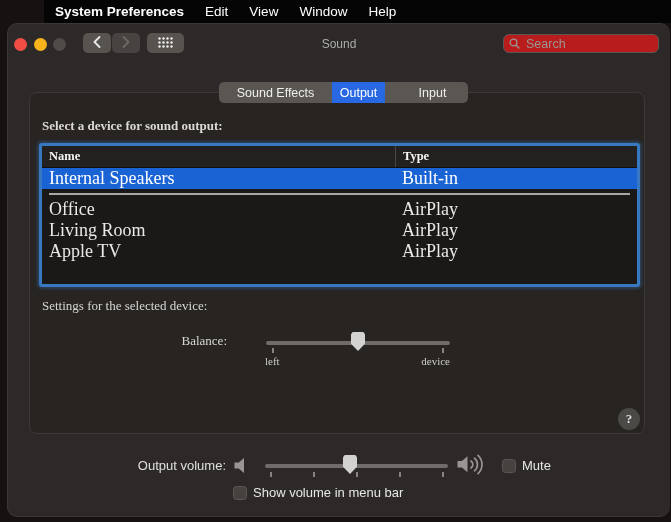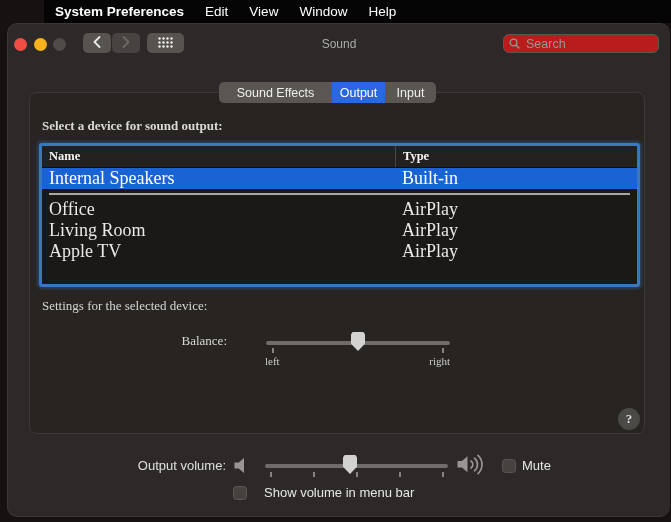--- a/index.html
+++ b/index.html
@@ -54,21 +54,21 @@
   .search input::placeholder{color:#9b9894;}
   
   .tabs{
     position:absolute;left:211px;top:58px;height:21px;display:flex;
     border-radius:5px;overflow:hidden;background:#5a5651;
     font-size:12.5px;color:#f0efed;z-index:3;
   }
   .tab{display:flex;align-items:center;justify-content:center;height:21px;}
   .tab-0{width:113px;}
   .tab-1{width:53px;background:var(--accent-blue,#2868e2);color:#fff;}
-  .tab-2{width:51px;}
+  .tab-2{width:71px;margin-left:12px;}
   
   .panel{
     position:absolute;left:21px;top:68px;width:616px;height:342px;
     background:#272422;border:1px solid #3c3936;border-radius:8px;
     box-sizing:border-box;
     font-family:Liberation Serif, serif;
   }
   .lbl{color:#d9d7d4;font-size:13px;position:absolute;}
   .lbl-select{left:12px;top:25px;font-weight:bold;color:#dcdad7;}
   .lbl-settings{left:12px;top:205px;}
@@ -121,21 +121,21 @@
   .tick-v2{left:348px;top:448px;}
   .tick-v3{left:391px;top:448px;}
   .tick-v4{left:434px;top:448px;}
   .checkbox{
     position:absolute;width:14px;height:14px;border-radius:3.5px;
     background:#45423f;border:1px solid #5b5754;box-sizing:border-box;
   }
   .cb-mute{left:494px;top:435px;}
   .cb-show{left:225px;top:462px;}
   .lbl-mute{left:514px;top:434px;color:#e9e7e5;}
-  .lbl-show{left:256px;top:461px;color:#e9e7e5;}
+  .lbl-show{left:245px;top:461px;color:#e9e7e5;}
 </style>
 </head>
 <body>
 
 <div class="menubar">
   <span class="appname">System Preferences</span>
   <span class="mitem">Edit</span>
   <span class="mitem">View</span>
   <span class="mitem">Window</span>
   <span class="mitem">Help</span>
@@ -239,21 +239,21 @@
     </div>
 
     <div class="lbl lbl-settings">Settings for the selected device:</div>
 
     <div class="lbl lbl-balance">Balance:</div>
     <div class="track track-balance"></div>
     <div class="thumb thumb-balance"></div>
     <div class="tick tick-bal-l"></div>
     <div class="tick tick-bal-r"></div>
     <div class="minmax lbl-left">left</div>
-    <div class="minmax lbl-right">right</div>
+    <div class="minmax lbl-right">device</div>
 
     <div class="helpbtn">
       <span>?</span>
     </div>
   </div>
 
   <div class="lbl lbl-outvol">Output volume:</div>
 
   <div class="spk spk-small">
     <svg width="19" height="19" viewBox="0 0 19 19">

